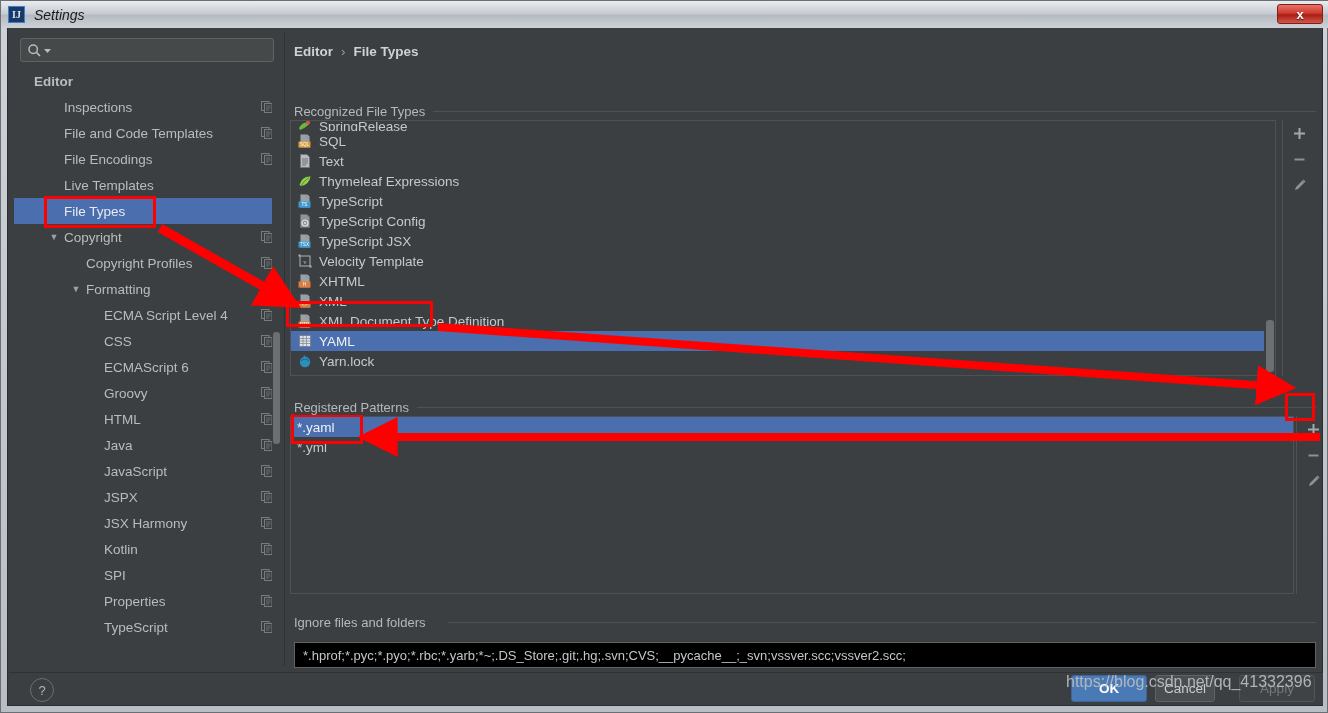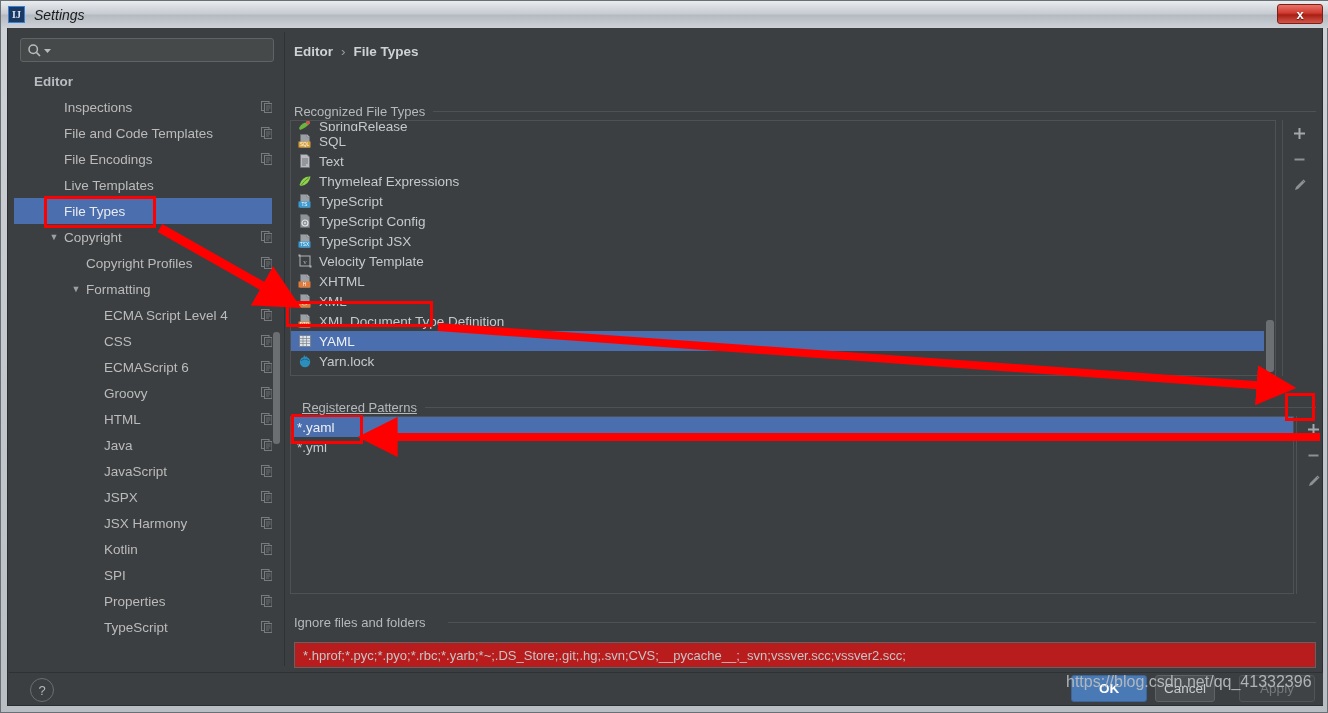--- a/index.html
+++ b/index.html
@@ -169,21 +169,21 @@
   .rp-row {
     height: 20px; display: flex; align-items: center;
     font-size: 13.5px; color: #c6c9cb; padding-left: 6px;
   }
   .rp-row.selected { background: #4b6eaf; color: #eef1f4; }
 
   
   #ignore-field {
     position: absolute; left: 8px; top: 610px;
     width: 1022px; height: 26px;
-    background: #b91c1c; border: 1px solid #5e6364;
+    background: #000000; border: 1px solid #5e6364;
     display: flex; align-items: center; padding-left: 8px;
     font-size: 13px; color: #c3c6c8;
     font-family: "Liberation Sans", sans-serif;
     overflow: hidden; white-space: nowrap;
   }
 
   
   #footer {
     position: absolute; left: 1px; top: 644px;
     width: 1314px; height: 33px;
@@ -747,21 +747,21 @@
           <div class="tb-btn">
             <span>
               <svg width="14" height="14" viewBox="0 0 14 14">
                 <path d="M10.5 1.5 L12.5 3.5 L5 11 L2 12 L3 9 Z" fill="#8d9193"></path>
                 <path d="M9.5 2.5 L11.5 4.5" stroke="#55595b" stroke-width="0.8"></path>
               </svg>
             </span>
           </div>
         </div>
 
-      <div class="group-label" style="left:16px; top:368px;text-decoration:underline;">Registered Patterns</div>
+      <div class="group-label" style="left:8px; top:368px;">Registered Patterns</div>
       <div class="group-rule" style="left:128px; top:375px; width:902px;"></div>
 
       <div id="rp-list">
         <div id="rp-rows">
             <div class="rp-row selected">
               <span>*.yaml</span>
             </div>
             <div class="rp-row">
               <span>*.yml</span>
             </div>

